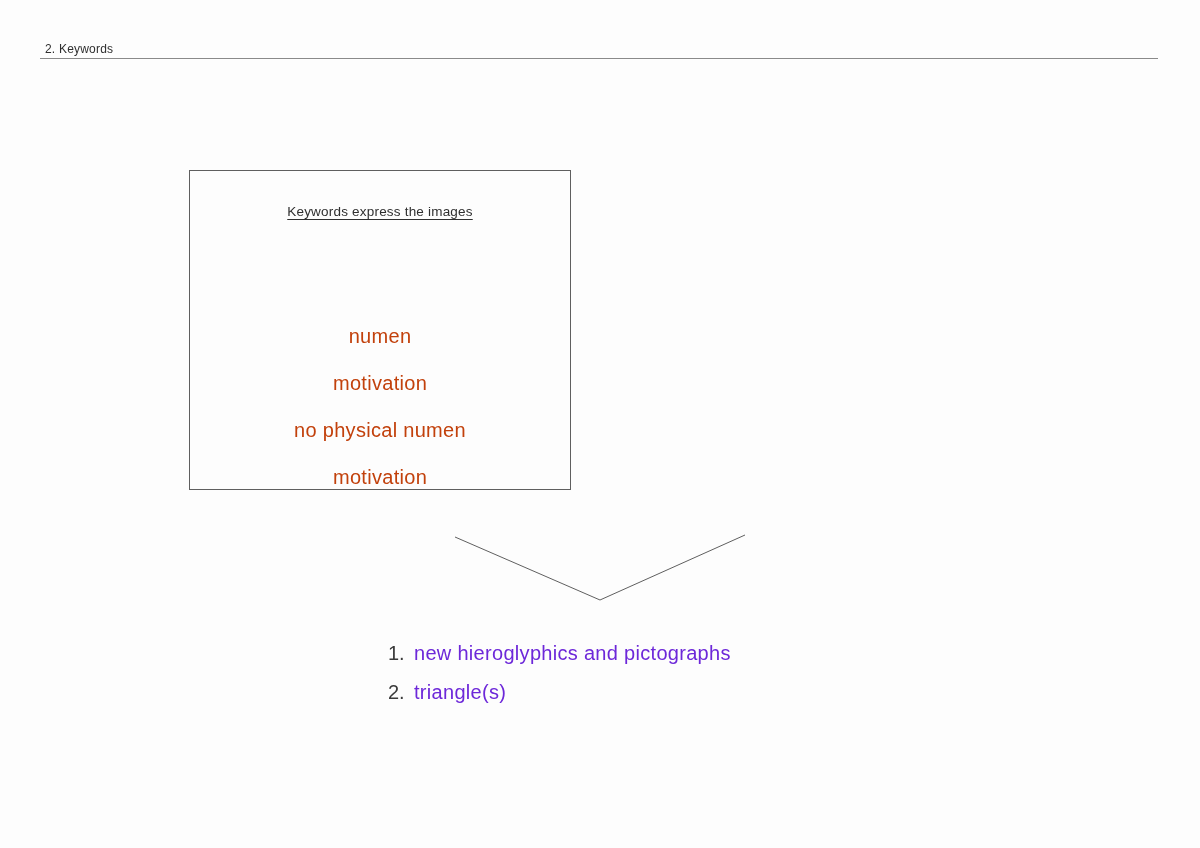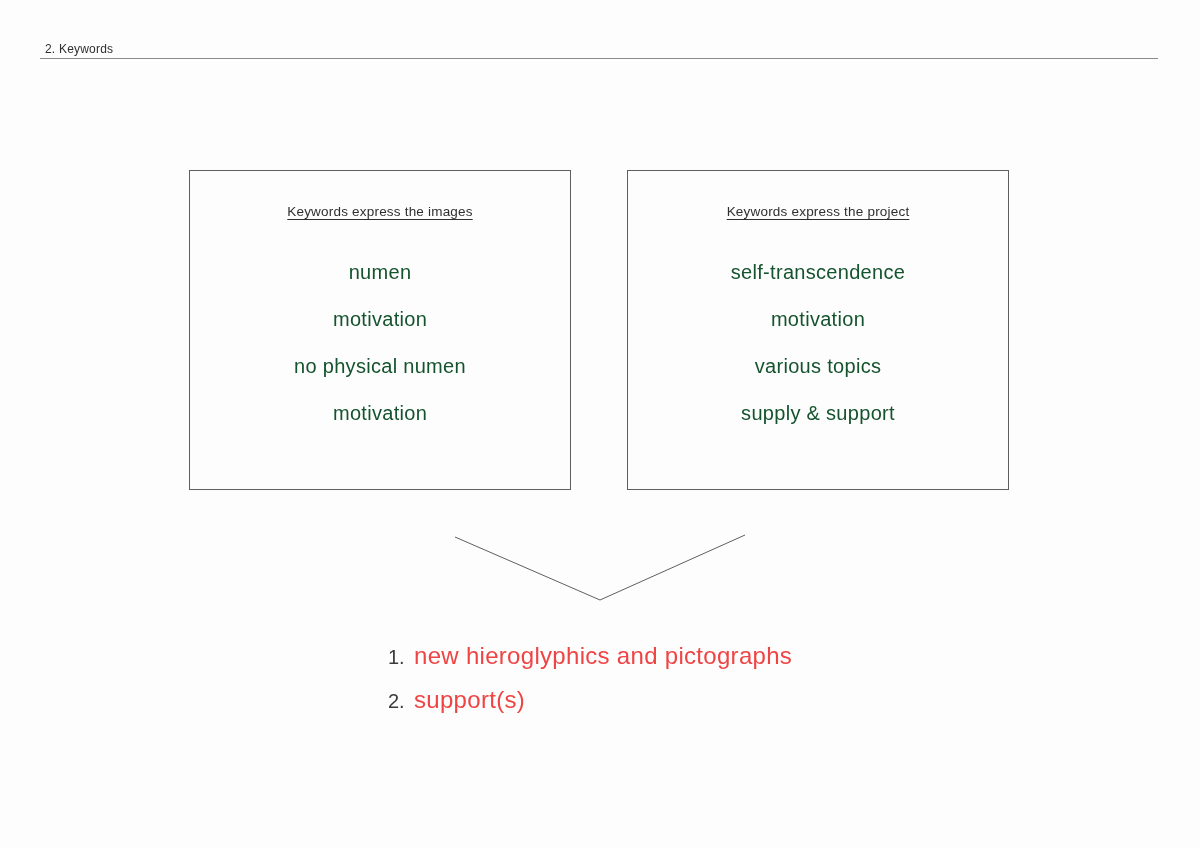--- a/index.html
+++ b/index.html
@@ -42,21 +42,21 @@
     top: 170px;
     width: 382px;
     height: 320px;
     border: 1px solid #5f5f5f;
     background: #fdfdfd;
     box-sizing: border-box;
     display: flex;
     flex-direction: column;
     align-items: center;
   }
-  .kw-box.left  { left: 189px; }
+  .kw-box.left  { left: 189px; justify-content: space-between; }
   .kw-box.right { left: 627px; }
 
   .kw-box-title {
     margin-top: 33px;
     font-size: 13.5px;
     font-weight: 400;
     color: #2f2f2f;
     text-decoration: underline;
     text-underline-offset: 3px;
     letter-spacing: 0.2px;
@@ -64,21 +64,21 @@
   .kw-items {
     margin-top: 42px;
     display: flex;
     flex-direction: column;
     align-items: center;
     gap: 24px;
   }
   .kw-item {
     font-size: 20px;
     font-weight: 300;
-    color: #14532d;
+    color: #c2410c;
     letter-spacing: 0.3px;
     line-height: 1.15;
   }
 
   
   .chevron-wrap {
     position: absolute;
     left: 450px;
     top: 530px;
     width: 300px;
@@ -98,23 +98,23 @@
     display: flex;
     align-items: baseline;
   }
   .result-number {
     width: 26px;
     font-size: 20px;
     font-weight: 300;
     color: #3b3b3b;
   }
   .result-text {
-    font-size: 24px;
+    font-size: 20px;
     font-weight: 300;
-    color: #ef4444;
+    color: #6d28d9;
     letter-spacing: 0.3px;
   }
 </style>
 </head>
 <body>
 
 <div class="page">
 
   <div class="header-label">2. Keywords</div>
   <div class="header-divider"></div>
@@ -122,40 +122,31 @@
   <div class="kw-box left">
     <div class="kw-box-title">Keywords express the images</div>
     <div class="kw-items">
       <div class="kw-item">numen</div>
       <div class="kw-item">motivation</div>
       <div class="kw-item">no physical numen</div>
       <div class="kw-item">motivation</div>
     </div>
   </div>
 
-  <div class="kw-box right">
-    <div class="kw-box-title">Keywords express the project</div>
-    <div class="kw-items">
-      <div class="kw-item">self-transcendence</div>
-      <div class="kw-item">motivation</div>
-      <div class="kw-item">various topics</div>
-      <div class="kw-item">supply &amp; support</div>
-    </div>
-  </div>
 
   <div class="chevron-wrap">
     <svg width="300" height="76" viewBox="0 0 300 76" aria-hidden="true">
       <polyline points="5,7 150,70 295,5" fill="none" stroke="#5f5f5f" stroke-width="1"></polyline>
     </svg>
   </div>
 
   <div class="result-list">
     <div class="result-row">
       <span class="result-number">1.</span>
       <span class="result-text">new hieroglyphics and pictographs</span>
     </div>
     <div class="result-row">
       <span class="result-number">2.</span>
-      <span class="result-text">support(s)</span>
+      <span class="result-text">triangle(s)</span>
     </div>
   </div>
 
 </div>
 
 </body></html>

